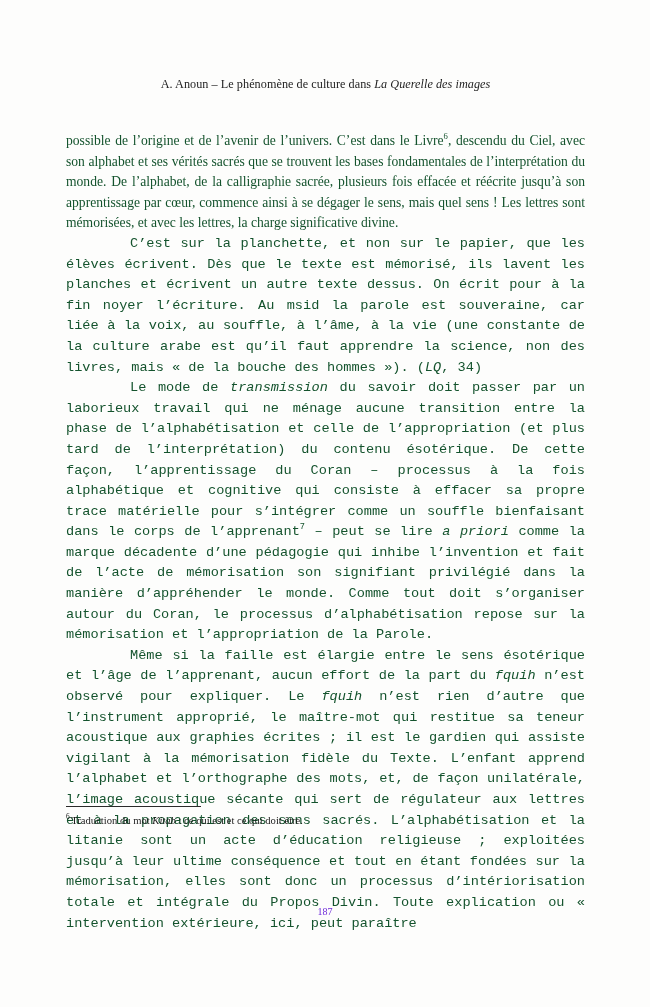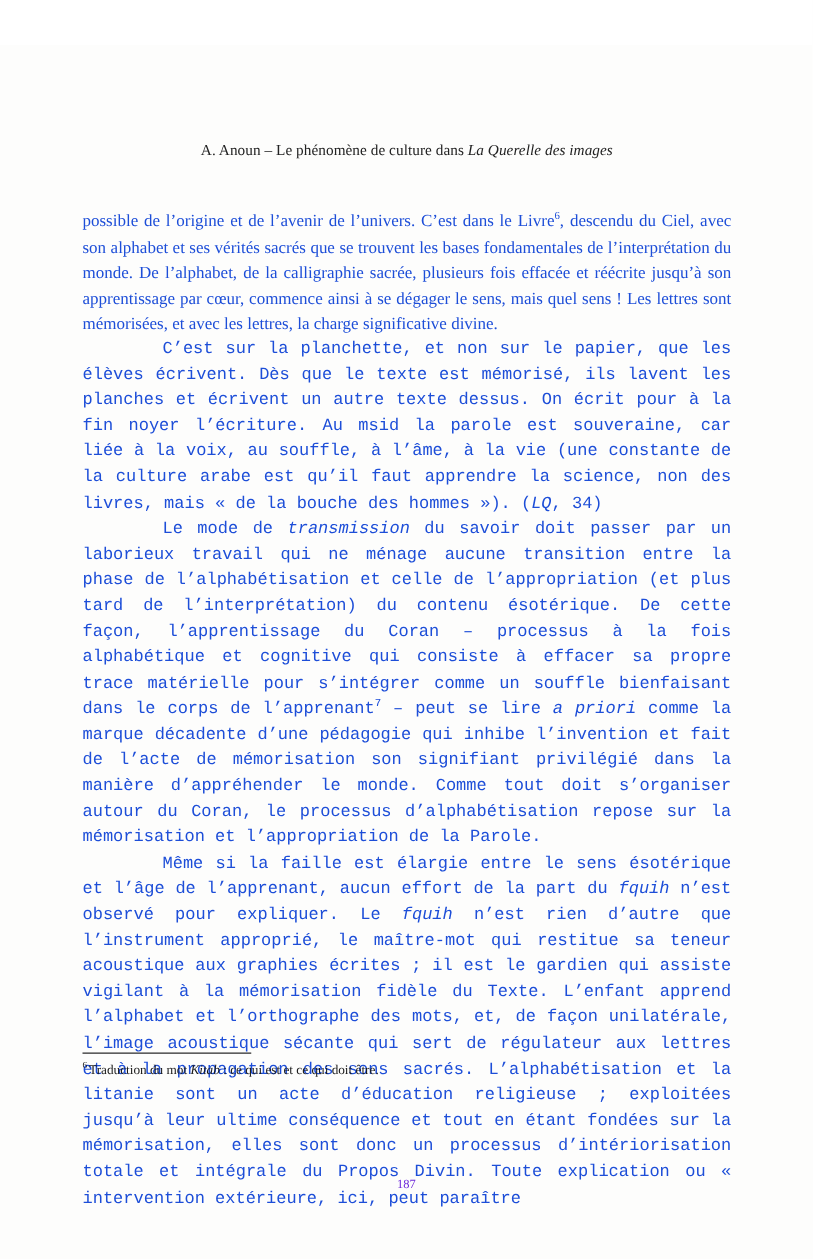--- a/index.html
+++ b/index.html
@@ -15,21 +15,20 @@
     position: relative;
     overflow: hidden;
     -webkit-font-smoothing: antialiased;
   }
 
   
   .page {
     position: absolute;
     inset: 0;
     background: #fdfdfc;
-    margin-top: 36px;
   }
 
   .running-header {
     position: absolute;
     top: 77px;
     left: 66px;
     width: 519px;
     text-align: center;
     font-size: 12.2px;
     line-height: 15px;
@@ -44,21 +43,21 @@
     left: 66px;
     width: 519px;
   }
 
   p.para {
     margin: 0;
     font-size: 13.6px;
     line-height: 20.6px;
     text-align: justify;
     text-justify: inter-word;
-    color: #1d4ed8;
+    color: #14532d;
     hyphens: none;
   }
   p.indent { text-indent: 64px; font-family: Liberation Mono, monospace; }
 
   .ital { font-style: italic; }
 
   sup.fn-ref {
     font-size: 8.6px;
     vertical-align: super;
     line-height: 0;

